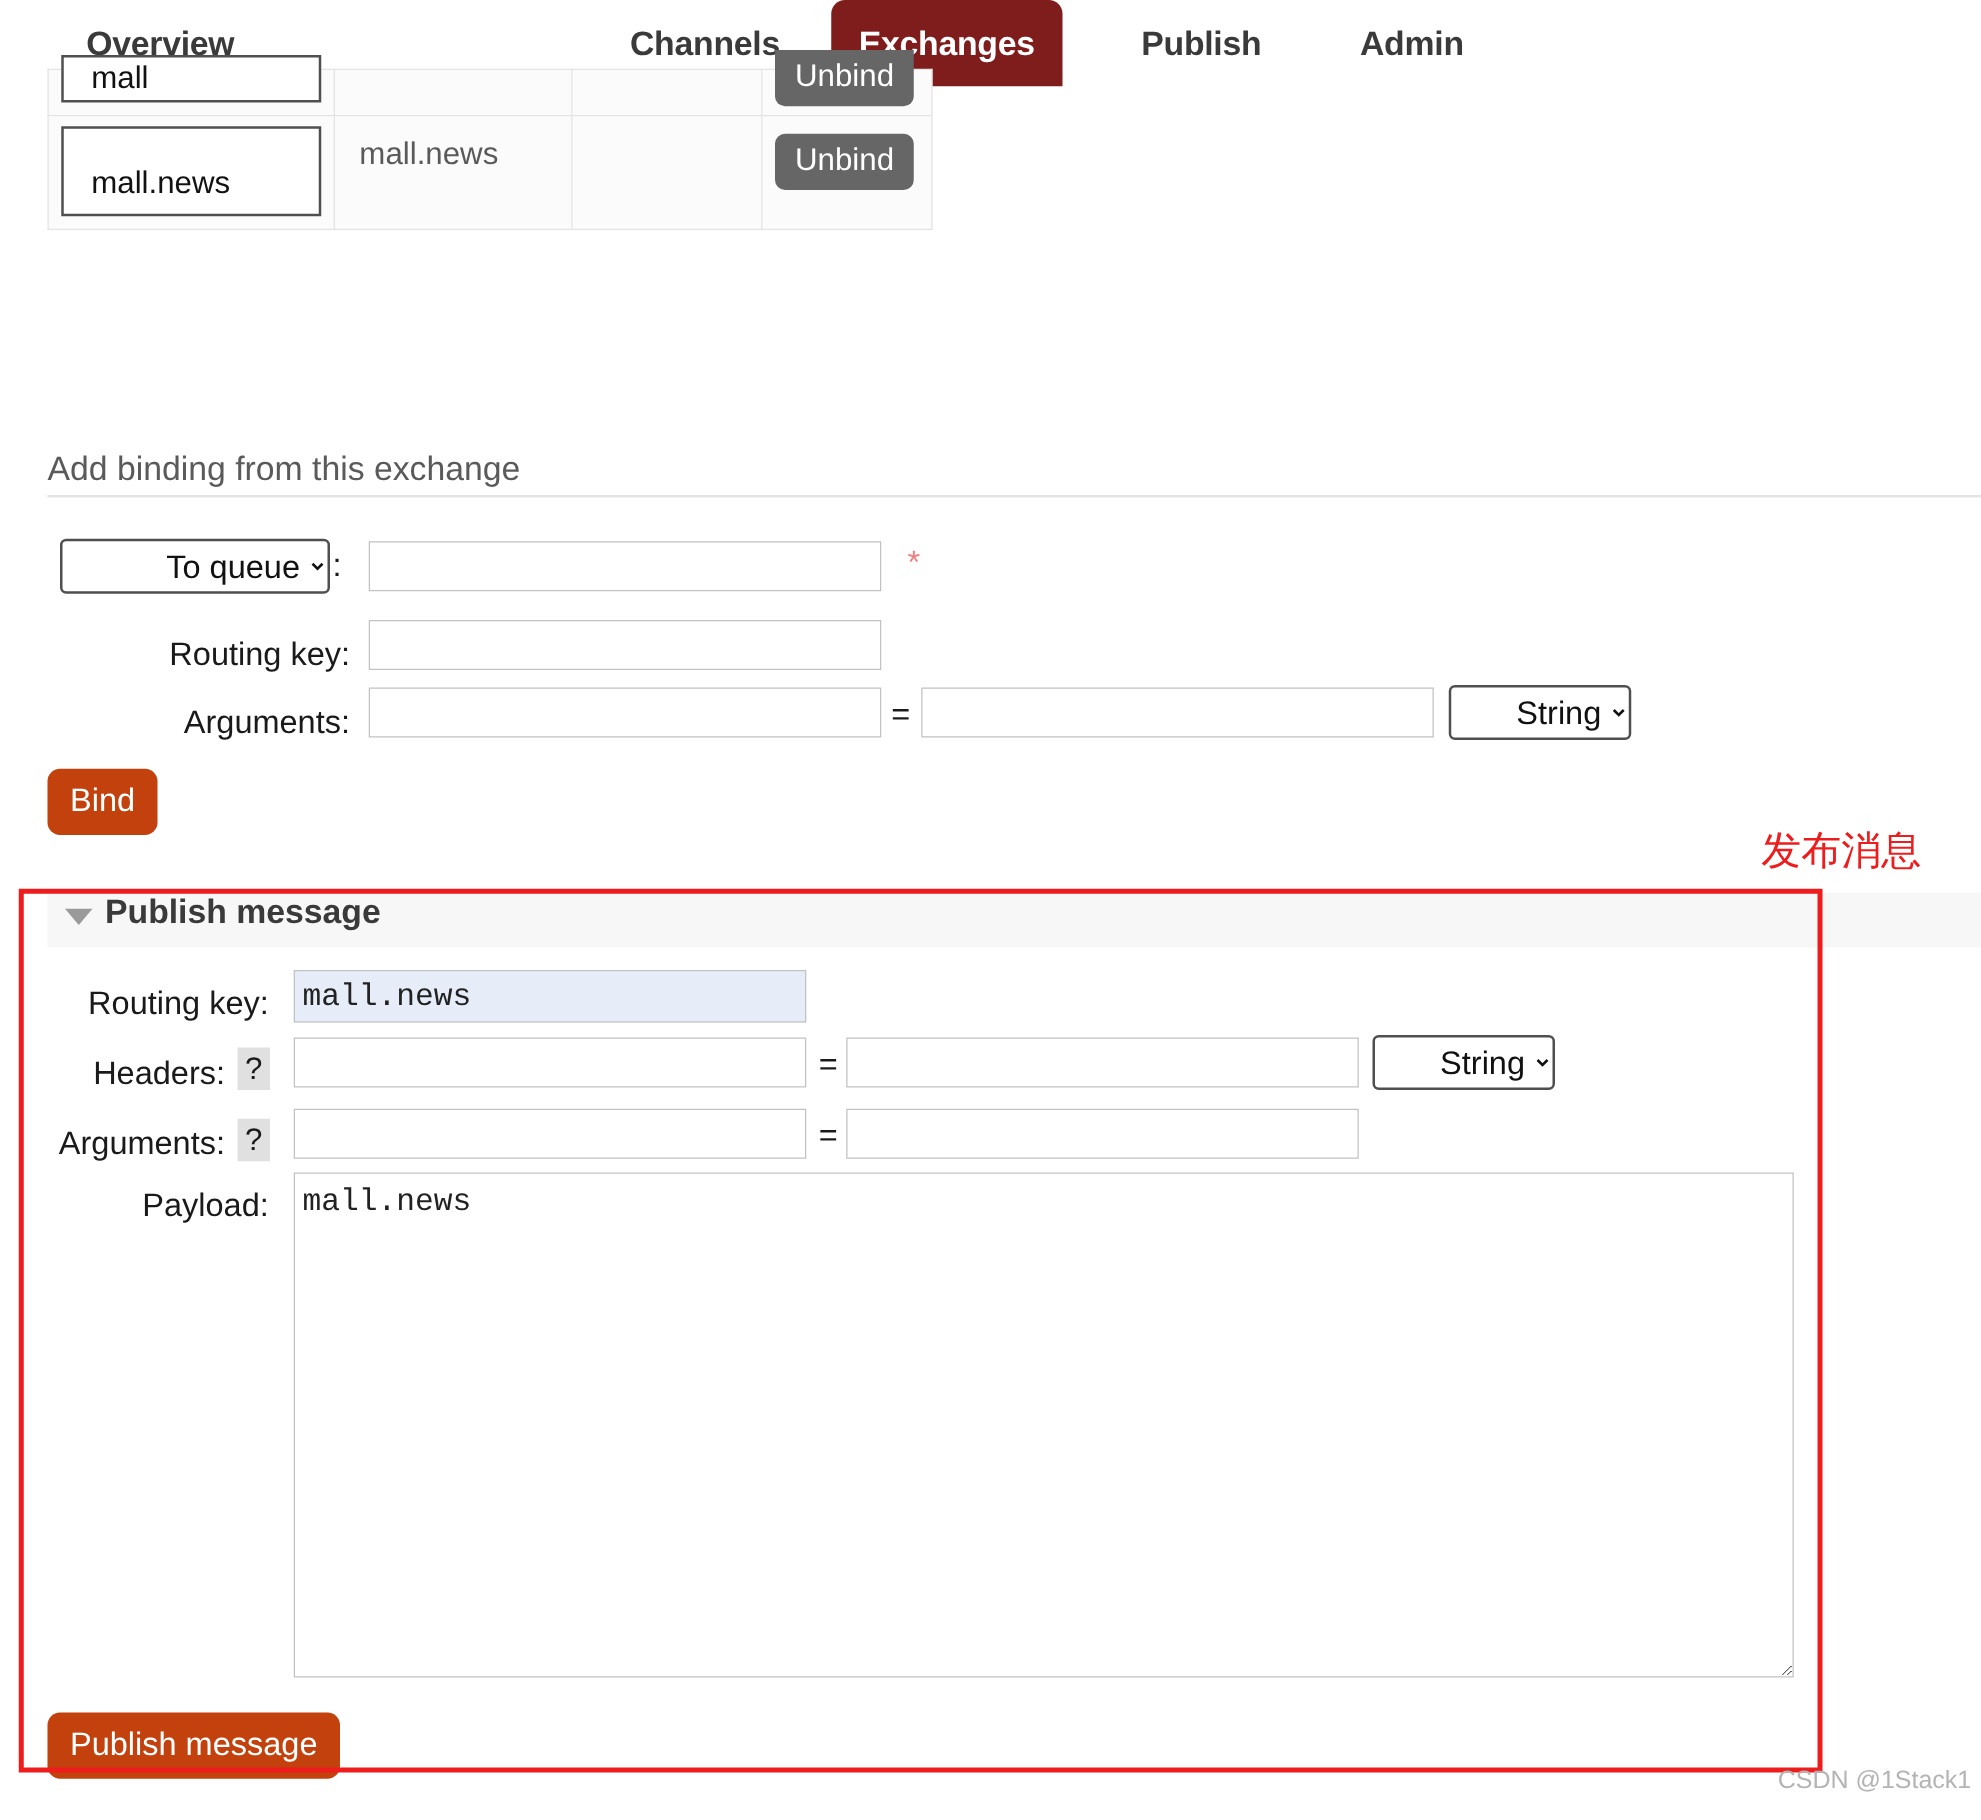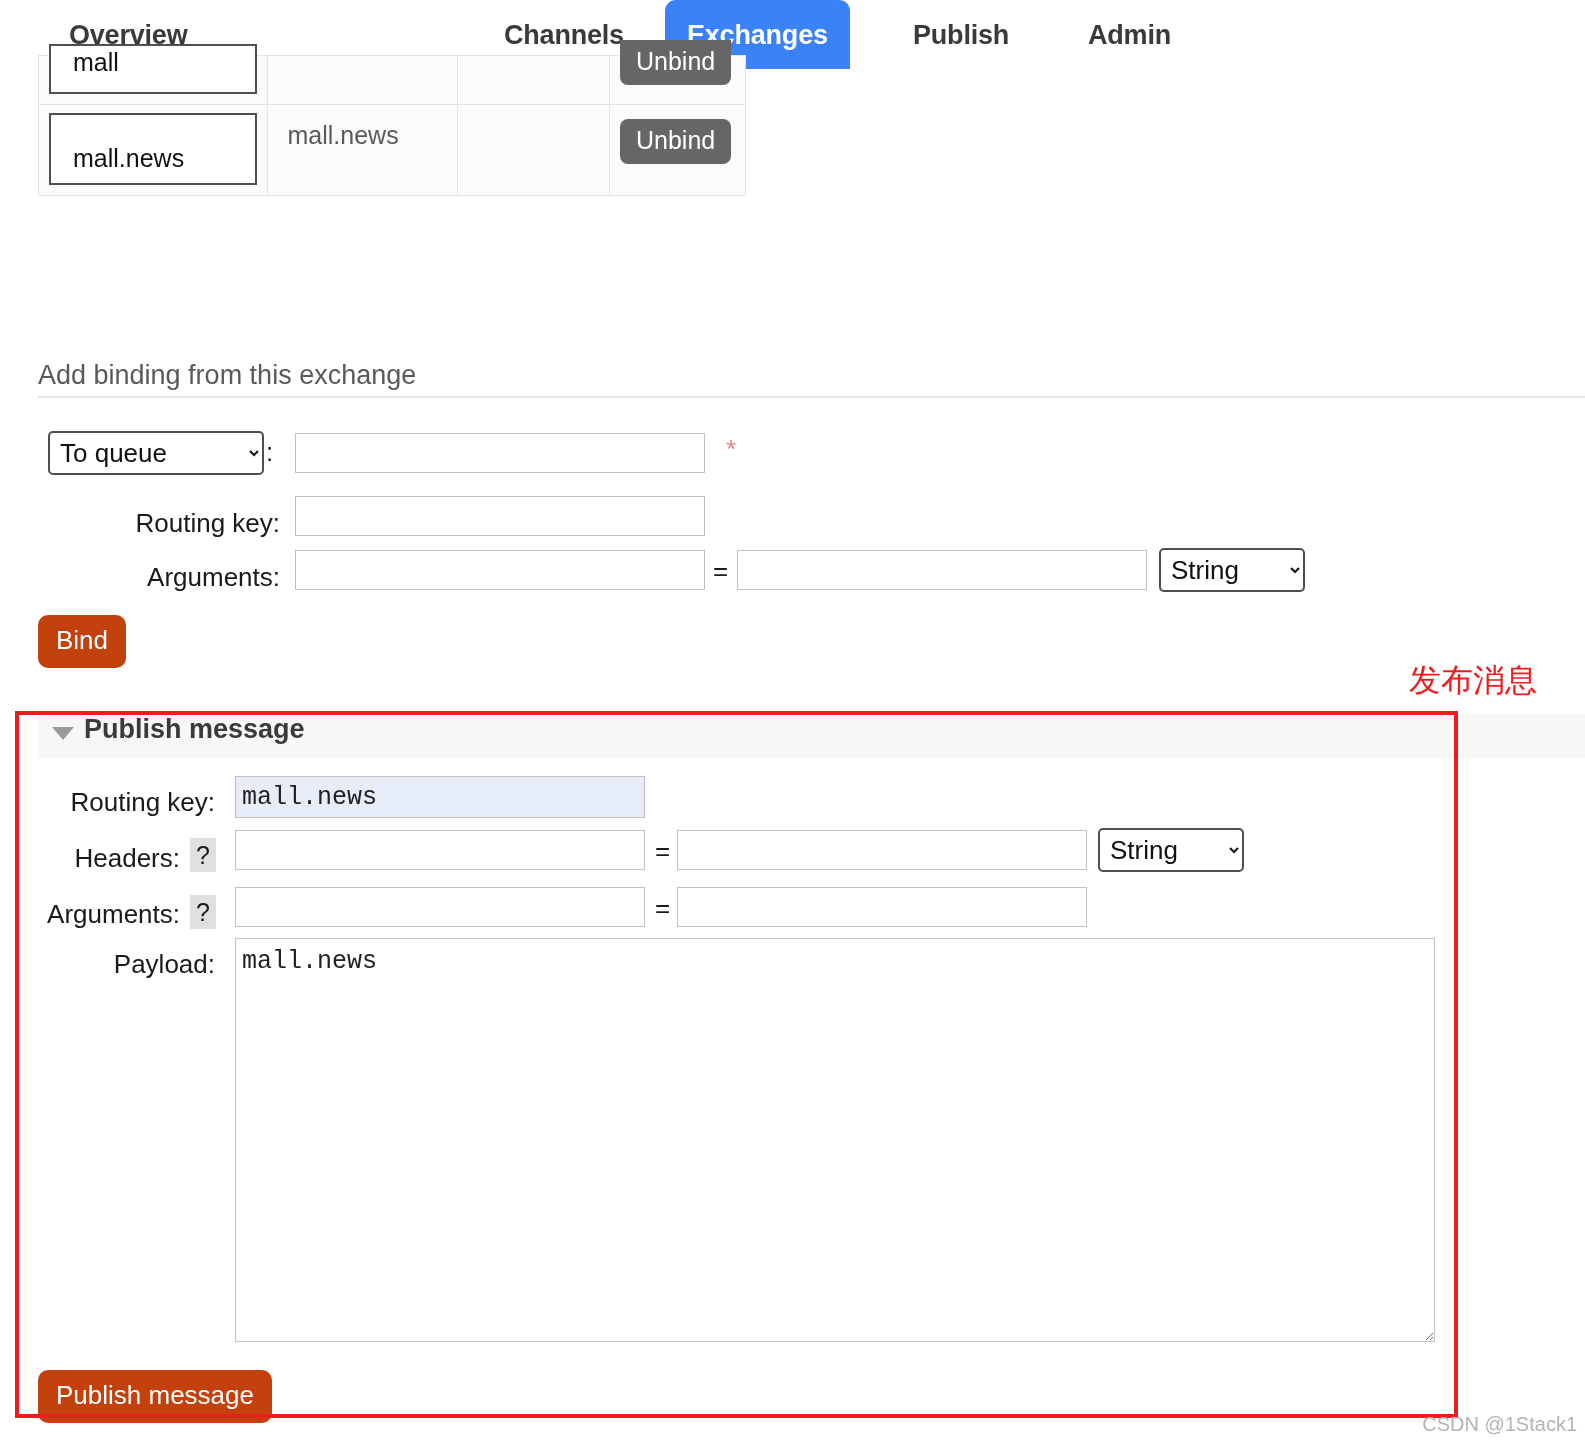--- a/index.html
+++ b/index.html
@@ -25,21 +25,21 @@
     top: 8px;
     font-size: 27px;
     font-weight: bold;
     color: #3a3a3a;
     letter-spacing: -0.2px;
     padding: 12px 14px;
     white-space: nowrap;
     cursor: pointer;
   }
   .nav-item.active {
-    background: #3b82f6;
+    background: #7f1d1d;
     color: #ffffff;
     border-radius: 11px 11px 0 0;
     top: 0;
     padding: 20px 22px 18px 22px;
   }
 
   
   .bindings-table {
     position: absolute;
     left: 38px;
@@ -78,21 +78,21 @@
     color: #111;
     white-space: nowrap;
   }
   .cell-txt {
     display: block;
     padding: 16px 0 0 19px;
     font-size: 25px;
     color: #5a5a5a;
     white-space: nowrap;
   }
-  .row-clip .cell-box { height: 50px; margin-top: -12px; }
+  .row-clip .cell-box { height: 38px; margin-top: -12px; }
   .row-clip .cell-box span { bottom: auto; top: 2px; }
 
   .unbind-btn {
     display: inline-block;
     margin: 14px 0 0 10px;
     background: #666666;
     color: #ffffff;
     border: none;
     border-radius: 8px;
     font-family: "Liberation Sans", sans-serif;
@@ -138,20 +138,21 @@
     position: absolute;
     border: 2px solid #4f4f4f;
     border-radius: 5px;
     background: #ffffff;
     font-family: "Liberation Sans", sans-serif;
     font-size: 26px;
     color: #111;
     height: 44px;
     padding: 2px 6px;
     cursor: pointer;
+    text-align: right;
   }
   .req-star {
     position: absolute;
     font-size: 26px;
     color: #f08080;
   }
   .eq-sign {
     position: absolute;
     font-size: 26px;
     color: #1a1a1a;

